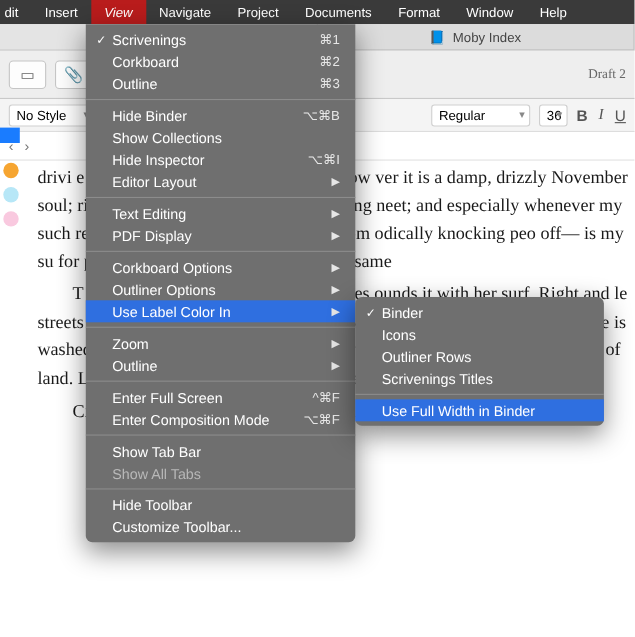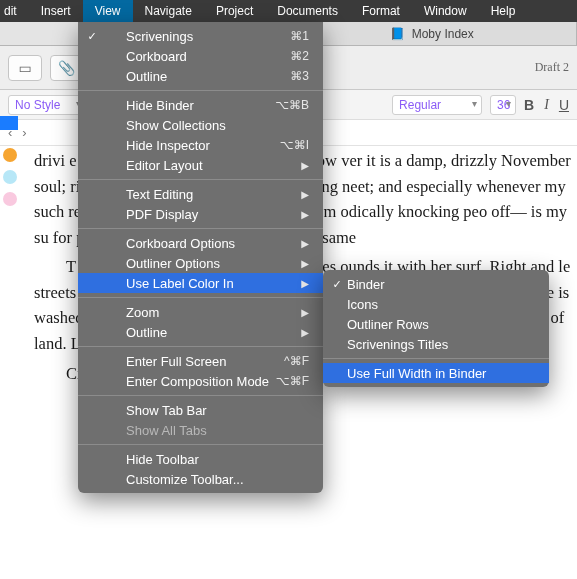--- a/index.html
+++ b/index.html
@@ -19,21 +19,22 @@
     height: 22px;
     align-items: center;
     font-size: 12px;
   }
   .menubar .menu-item {
     padding: 0 12px;
     height: 22px;
     line-height: 22px;
   }
   .menubar .menu-item.active {
-    background: #0369a1;
+    background: #b91c1c;
+    font-style: italic;
   }
   .tabbar {
     background: #dcdcdc;
     height: 24px;
     display: flex;
     font-size: 12px;
     border-bottom: 1px solid #b5b5b5;
   }
   .tabbar .tab {
     flex: 1;
@@ -92,21 +93,21 @@
     gap: 10px;
     font-size: 13px;
   }
   .select {
     border: 1px solid #cfcfcf;
     border-radius: 3px;
     background: #fff;
     padding: 2px 18px 2px 6px;
     position: relative;
     font-size: 12px;
-    color: #8b5cf6;
+    color: #000000;
   }
   .select::after {
     content: "▾";
     position: absolute;
     right: 4px;
     top: 2px;
     color: #888;
     font-size: 10px;
   }
   .biu { display:flex; gap:10px; font-size:14px; color:#555; }
@@ -148,21 +149,21 @@
     font-size: 13px;
   }
   .menu .row {
     display: flex;
     align-items: center;
     height: 20px;
     padding: 0 14px 0 6px;
   }
   .menu .row.disabled { color: #b8b8b8; }
   .menu .row .check { width: 16px; text-align:center; font-size:11px; }
-  .menu .row .label { flex: 1; padding-left: 2px; margin-left: 24px; }
+  .menu .row .label { flex: 1; padding-left: 2px; }
   .menu .row .accel { color: #e6e6e6; font-size: 12px; }
   .menu .row .arrow { font-size: 10px; color:#e6e6e6; margin-left:6px; }
   .menu .sep { height:1px; background:#8c8c8c; margin:4px 0; }
   .menu .row.hl { background:#2f6fe0;justify-content:space-between; }
 
   .submenu {
     position: absolute;
     top: 270px;
     left: 323px;
     width: 226px;

